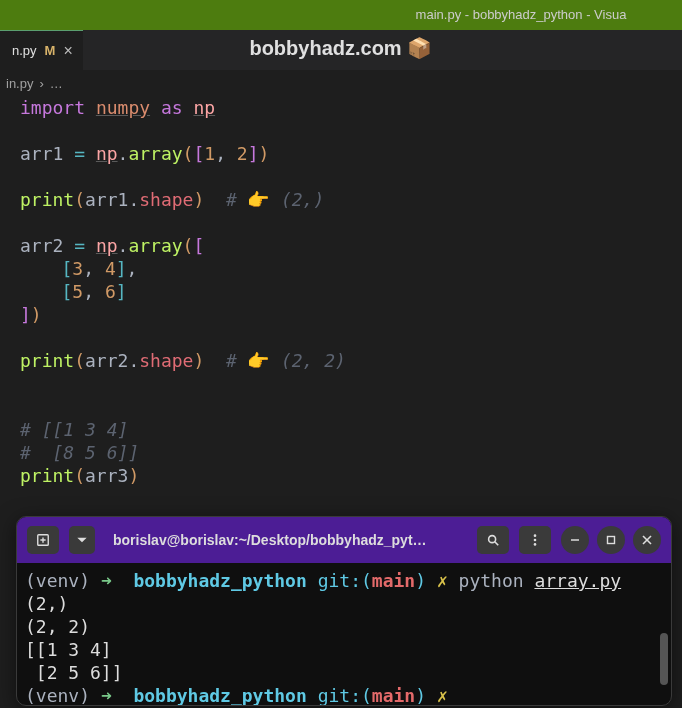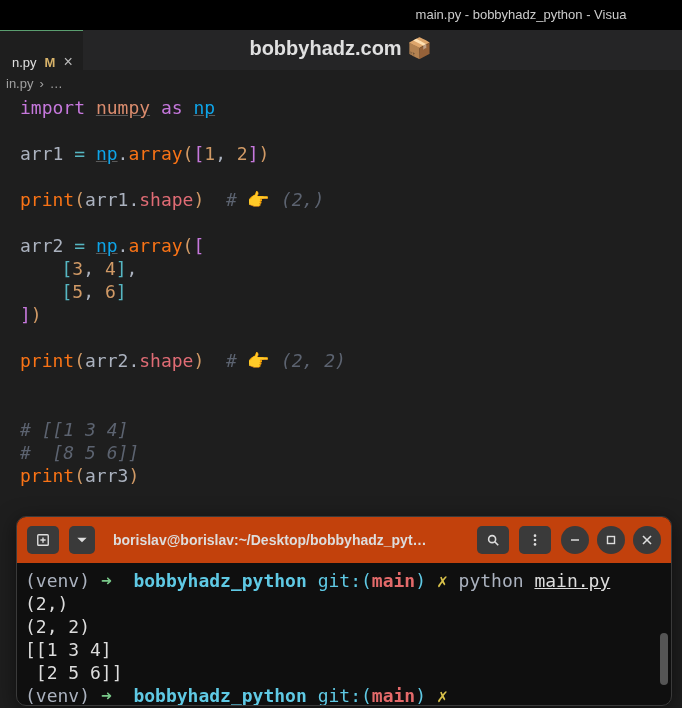--- a/index.html
+++ b/index.html
@@ -8,21 +8,21 @@
     height: 708px;
     background: #1e1e1e;
     font-family: 'Consolas', 'Monaco', monospace;
     font-size: 18px;
     overflow: hidden;
     color: #d4d4d4;
     position: relative;
   }
   .title-bar {
     height: 30px;
-    background: #000000;
+    background: #4d7c0f;
     color: #ccc;
     font-family: -apple-system, 'Segoe UI', sans-serif;
     font-size: 13px;
     text-align: center;
     line-height: 30px;
     overflow: hidden;
     white-space: nowrap;
   }
   .title-bar span { padding-left: 360px; }
   .tab-row {
@@ -31,21 +31,21 @@
     display: flex;
     align-items: center;
     position: relative;
   }
   .tab {
     height: 40px;
     background: #1e1e1e;
     border-top: 1px solid #5a9e6f;
     padding: 0 10px 0 12px;
     display: flex;
-    align-items: flex-end;
+    align-items: center;
     gap: 8px;
     font-family: -apple-system, sans-serif;
     font-size: 13px;
   }
   .tab .fname { color: #e0e0e0; }
   .tab .mod { color: #d8b36a; font-weight: 600; }
   .tab .close { color: #bbb; font-size: 16px; line-height: 1; cursor: pointer; }
   .watermark {
     position: absolute;
     left: 50%;
@@ -73,23 +73,23 @@
   .breadcrumb span { color: #a0a0a0; }
   .editor {
     padding: 0 0 0 20px;
     line-height: 23px;
     font-size: 18px;
   }
   .line { white-space: pre; }
   .kw { color: #c678dd; }
   .mod2 { color: #da8c6e; text-decoration: underline; text-decoration-color: #5a5a5a; }
   .as { color: #c678dd; }
-  .alias { color: #0ea5e9; text-decoration: underline; text-decoration-color: #5a5a5a; }
+  .alias { color: #fca5a5; text-decoration: underline; text-decoration-color: #5a5a5a; }
   .op { color: #56b6c2; }
-  .call { color: #f97316; margin-top: 20px; }
+  .call { color: #bef264; margin-top: 20px; }
   .paren { color: #d19a66; }
   .brack { color: #c678dd; }
   .brack2 { color: #56b6c2; }
   .num { color: #d19a66; }
   .punct { color: #abb2bf; }
   .attr { color: #e06c75; margin-top: 16px; }
   .cmt { color: #5c6370; font-style: italic; }
   .cmt-em { font-style: normal; }
   .white { color: #abb2bf; }
   .indent-guide { color: #3a3a3a; display:inline-block; width:9px; border-left:1px solid #404040; }
@@ -102,21 +102,21 @@
     width: 656px;
     height: 190px;
     background: #0f0f0f;
     border: 1px solid #3a3a3a;
     border-radius: 10px;
     overflow: hidden;
     box-shadow: 0 4px 20px rgba(0,0,0,0.5);
   }
   .term-header {
     height: 46px;
-    background: #c2410c;
+    background: #4c1d95;
     display: flex;
     align-items: center;
     padding: 0 10px;
     gap: 10px;
     font-family: -apple-system, sans-serif;
     font-size: 14px;
     color: #ddd;
   }
   .term-btn {
     width: 32px; height: 28px;
@@ -257,21 +257,21 @@
         </div>
       <div class="win-btn">
           <svg width="10" height="10" viewBox="0 0 10 10" stroke="#ddd" stroke-width="1.6">
             <line x1="1" y1="1" x2="9" y2="9"></line>
             <line x1="9" y1="1" x2="1" y2="9"></line>
           </svg>
         </div>
     </div>
   </div>
   <div class="term-body">
-<div class="term-line"><span class="venv">(venv)</span> <span class="arrow">➜</span>  <span class="dir">bobbyhadz_python</span> <span class="git">git:(</span><span class="branch">main</span><span class="gitp">)</span> <span class="x">✗</span> <span class="cmd">python</span> <span class="file-ul">main.py</span></div>
+<div class="term-line"><span class="venv">(venv)</span> <span class="arrow">➜</span>  <span class="dir">bobbyhadz_python</span> <span class="git">git:(</span><span class="branch">main</span><span class="gitp">)</span> <span class="x">✗</span> <span class="cmd">python</span> <span class="file-ul">array.py</span></div>
 <div class="term-line"><span class="out">(2,)</span></div>
 <div class="term-line"><span class="out">(2, 2)</span></div>
 <div class="term-line"><span class="out">[[1 3 4]</span></div>
 <div class="term-line"><span class="out"> [2 5 6]]</span></div>
 <div class="term-line"><span class="venv">(venv)</span> <span class="arrow">➜</span>  <span class="dir">bobbyhadz_python</span> <span class="git">git:(</span><span class="branch">main</span><span class="gitp">)</span> <span class="x">✗</span></div>
     <div class="scrollbar"></div>
   </div>
 </div>
 
 </body></html>

